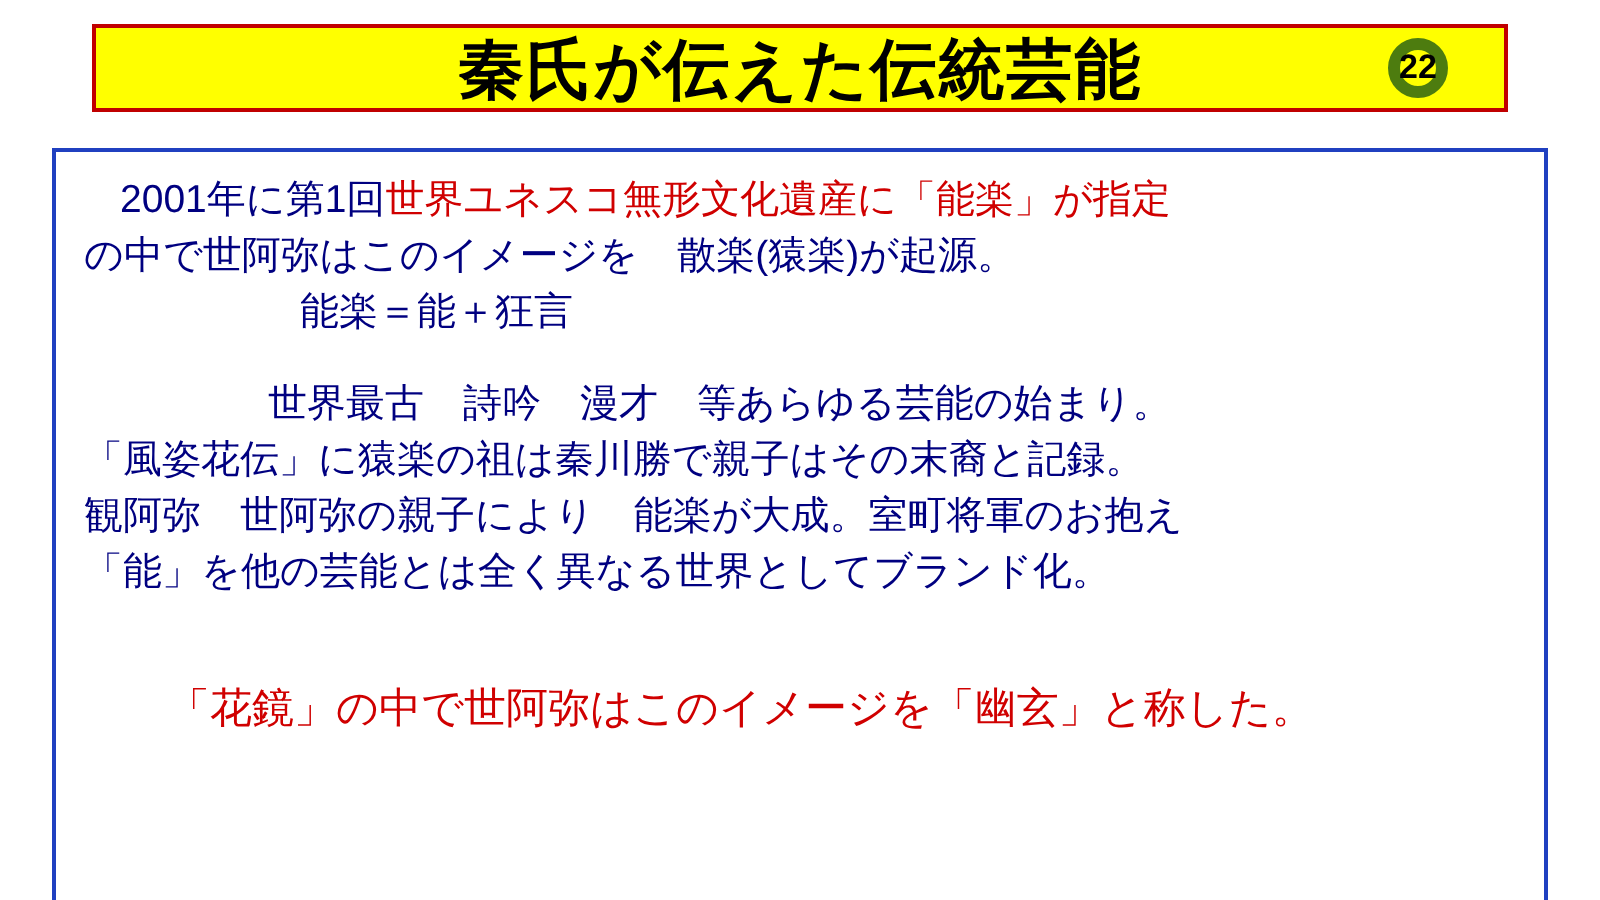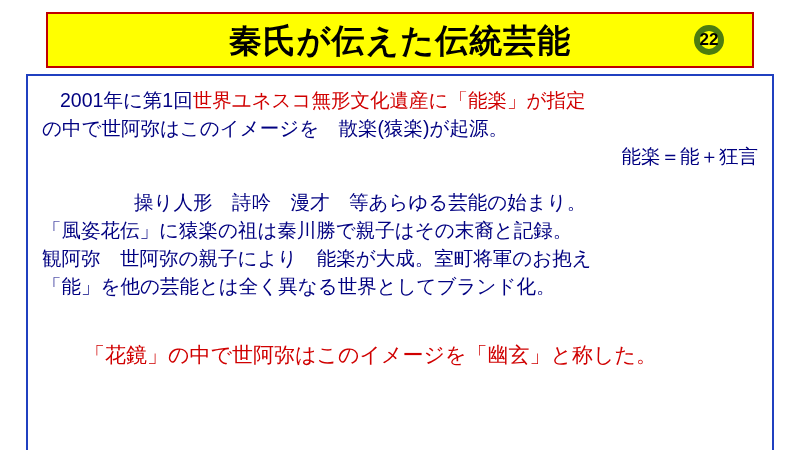--- a/index.html
+++ b/index.html
@@ -19,21 +19,21 @@
     height: 450px;
     background: #ffffff;
     box-sizing: border-box;
   }
   
   .title-banner {
     position: absolute;
     left: 46px;
     top: 12px;
     width: 708px;
-    height: 56px;
+    height: 44px;
     background: #ffff00;
     border: 2px solid #c00000;
     box-sizing: border-box;
     display: flex;
     align-items: center;
     justify-content: center;
   }
   .title-text {
     font-size: 33px;
     font-weight: bold;
@@ -72,21 +72,21 @@
     padding: 10px 14px;
   }
   .line {
     color: #000080;
     font-size: 19.5px;
     line-height: 28px;
     white-space: pre;
   }
   .red { color: #d00000; }
   .indent-1 { padding-left: 18px; }
-  .indent-2 { padding-left: 108px; text-align: right; }
+  .indent-2 { padding-left: 108px; }
   .indent-3 { padding-left: 84px; }
   .indent-4 { padding-left: 92px; }
   .spacer-sm { height: 10px; }
   .spacer-md { height: 18px; }
   .spacer-lg { height: 30px; }
   .final-line {
     color: #d00000;
     font-size: 21px;
     line-height: 30px;
     padding-left: 42px;
@@ -107,21 +107,21 @@
 
     <div class="line indent-1"><span>2001年に第1回</span><span class="red">世界ユネスコ無形文化遺産に「能楽」が指定</span></div>
 
     <div class="line">の中で世阿弥はこのイメージを　散楽(猿楽)が起源。</div>
 
     <div class="line indent-2">能楽＝能＋狂言</div>
 
     <div class="spacer-md"></div>
 
 
-    <div class="line indent-4">操り人形　詩吟　漫才　等あらゆる芸能の始まり。</div>
+    <div class="line indent-4">世界最古　詩吟　漫才　等あらゆる芸能の始まり。</div>
 
     <div class="line">「風姿花伝」に猿楽の祖は秦川勝で親子はその末裔と記録。</div>
 
     <div class="line">観阿弥　世阿弥の親子により　能楽が大成。室町将軍のお抱え</div>
 
     <div class="line">「能」を他の芸能とは全く異なる世界としてブランド化。</div>
 
     <div class="spacer-lg"></div>
     <div class="spacer-sm"></div>
 

